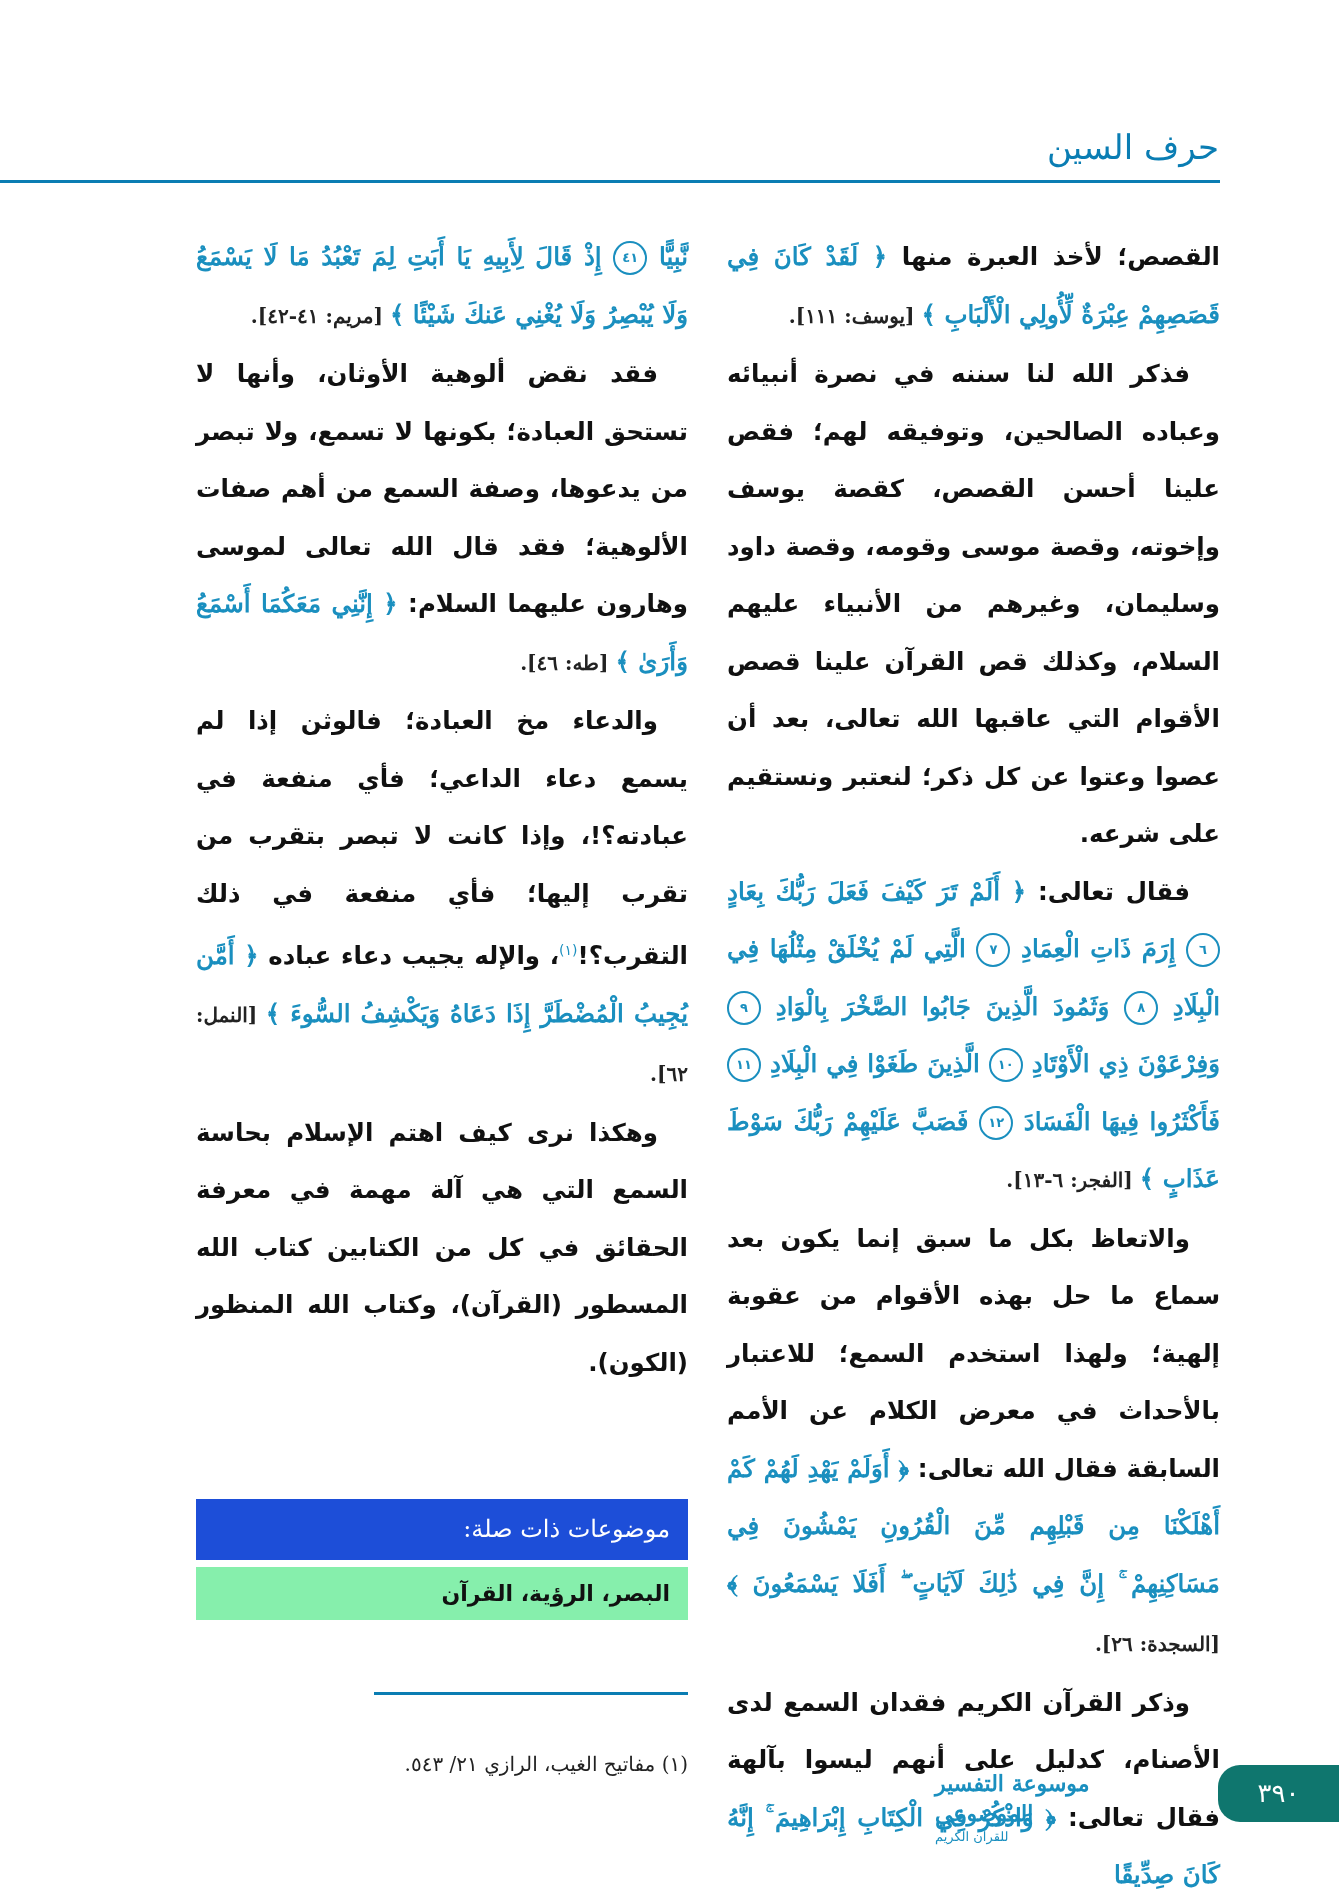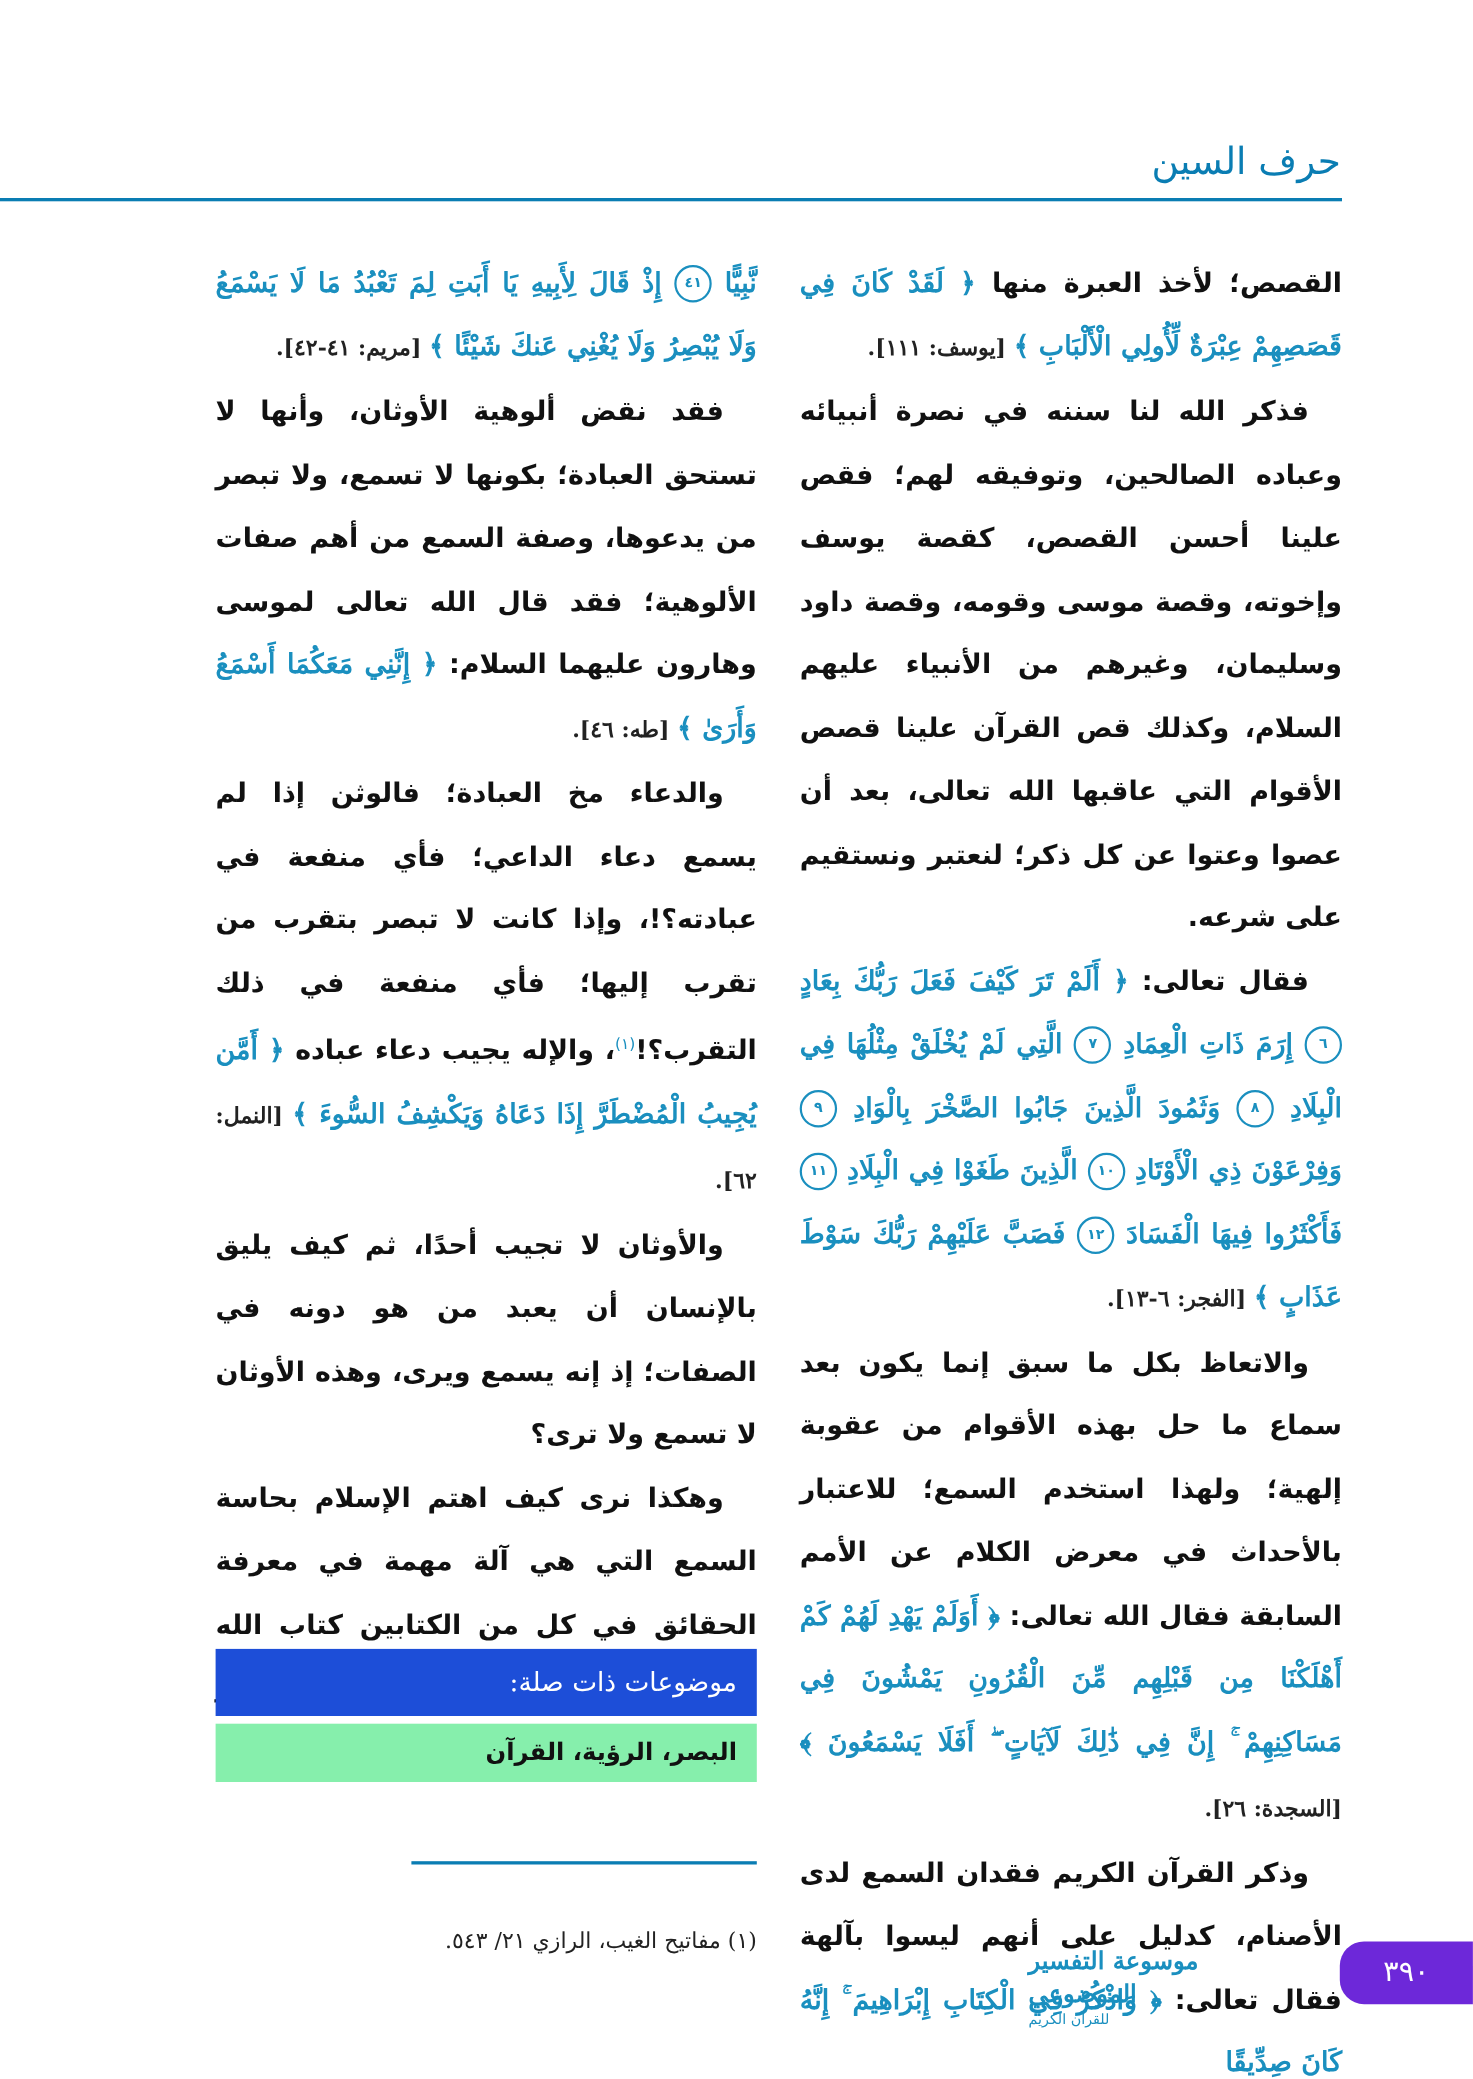--- a/index.html
+++ b/index.html
@@ -53,21 +53,21 @@
     font-family: "DejaVu Serif", serif; font-size: 20px; color: #222; line-height: 30px; margin-top: 44px;
   }
   .footer-logo {
     position: absolute; left: 935px; top: 1768px; width: 250px; direction: rtl; text-align: left;
     color: #1a8fbf; font-family: "DejaVu Serif", serif;
   }
   .footer-logo .l1 { font-size: 22px; font-weight: bold; line-height: 30px; }
   .footer-logo .l2 { font-size: 13px; line-height: 18px; }
   .page-tab {
     position: absolute; left: 1218px; top: 1765px; width: 121px; height: 57px;
-    background: #6d28d9; border-radius: 22px 0 0 22px; color: #fff;
+    background: #0f766e; border-radius: 22px 0 0 22px; color: #fff;
     font-family: "DejaVu Sans", sans-serif; font-size: 26px; line-height: 57px; text-align: center;
   }
 </style>
 </head>
 <body>
 
 <div class="header-title">حرف السين</div>
 <div class="header-rule"></div>
 
 <div class="col col-right">
@@ -105,21 +105,20 @@
     <span class="q">نَّبِيًّا</span>
     <span class="ayah-num">٤١</span>
     <span class="q">إِذْ قَالَ لِأَبِيهِ يَا أَبَتِ لِمَ تَعْبُدُ مَا لَا يَسْمَعُ وَلَا يُبْصِرُ وَلَا يُغْنِي عَنكَ شَيْئًا ﴾</span><span class="ref"> [مريم: ٤١-٤٢].</span>
   </p>
   <p class="para indent">
     <span>فقد نقض ألوهية الأوثان، وأنها لا تستحق العبادة؛ بكونها لا تسمع، ولا تبصر من يدعوها، وصفة السمع من أهم صفات الألوهية؛ فقد قال الله تعالى لموسى وهارون عليهما السلام: </span><span class="q">﴿ إِنَّنِي مَعَكُمَا أَسْمَعُ وَأَرَىٰ ﴾</span><span class="ref"> [طه: ٤٦].</span>
   </p>
   <p class="para indent">
     <span>والدعاء مخ العبادة؛ فالوثن إذا لم يسمع دعاء الداعي؛ فأي منفعة في عبادته؟!، وإذا كانت لا تبصر بتقرب من تقرب إليها؛ فأي منفعة في ذلك التقرب؟!</span><span class="fn-mark">(١)</span><span>، والإله يجيب دعاء عباده </span><span class="q">﴿ أَمَّن يُجِيبُ الْمُضْطَرَّ إِذَا دَعَاهُ وَيَكْشِفُ السُّوءَ ﴾</span><span class="ref"> [النمل: ٦٢].</span>
   </p>
-  <p class="para indent">والأوثان لا تجيب أحدًا، ثم كيف يليق بالإنسان أن يعبد من هو دونه في الصفات؛ إذ إنه يسمع ويرى، وهذه الأوثان لا تسمع ولا ترى؟</p>
   <p class="para indent">وهكذا نرى كيف اهتم الإسلام بحاسة السمع التي هي آلة مهمة في معرفة الحقائق في كل من الكتابين كتاب الله المسطور (القرآن)، وكتاب الله المنظور (الكون).</p>
 </div>
 
 <div class="related-head">موضوعات ذات صلة:</div>
 <div class="related-body">البصر، الرؤية، القرآن</div>
 
 <div class="fn-rule"></div>
 <div class="footnote">(١)  مفاتيح الغيب، الرازي ٢١/ ٥٤٣.</div>
 
 <div class="footer-logo">

